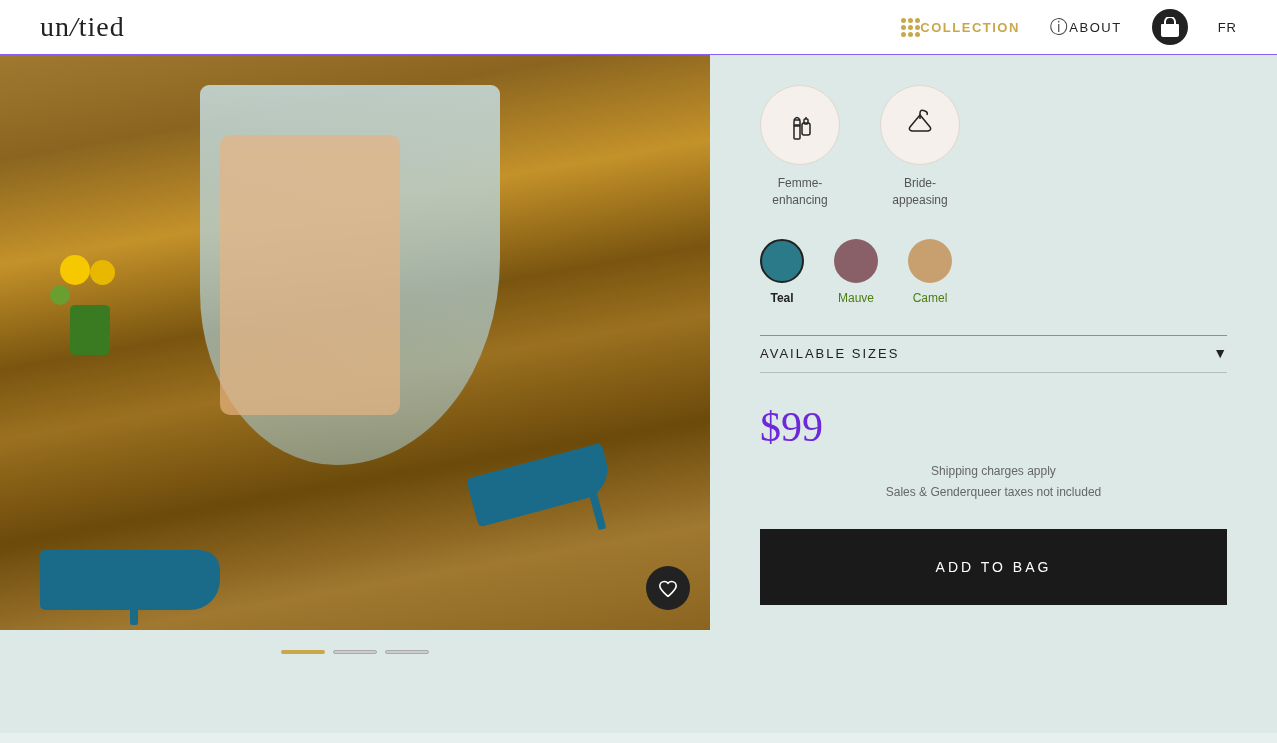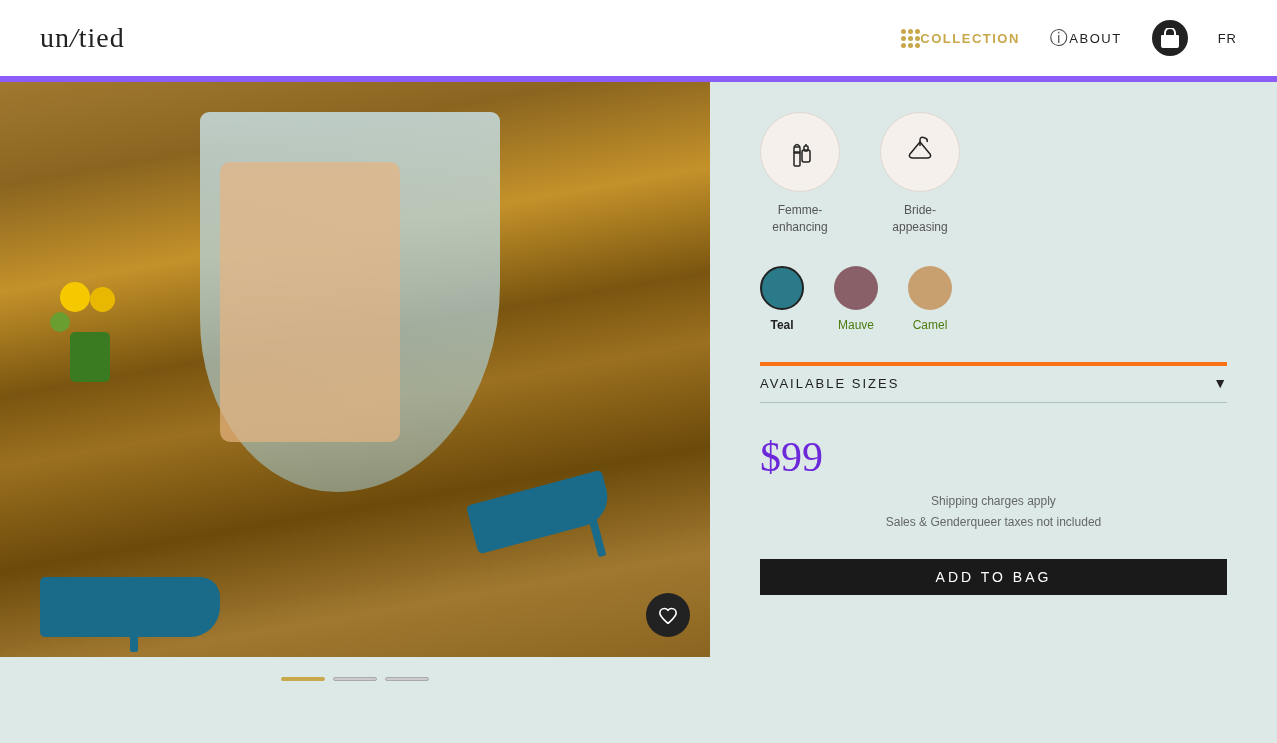--- a/index.html
+++ b/index.html
@@ -1,26 +1,26 @@
 <!DOCTYPE html>
 <html><head>
   <meta charset="utf-8">
   <style>
     * { box-sizing: border-box; margin: 0; padding: 0; }
     body { font-family: 'Georgia', serif; background: #e8f0ef; width: 1277px; min-height: 743px; overflow-x: hidden; }
 
     
     .header {
       background: #fff;
-      height: 82px;
+      height: 55px;
       display: flex;
       align-items: center;
       justify-content: space-between;
       padding: 10px 40px;
-      border-bottom: 6px solid #8b5cf6;
+      border-bottom: 1px solid #8b5cf6;
     }
     .logo {
       font-size: 28px;
       font-weight: 400;
       color: #222;
       letter-spacing: 1px;
       font-family: 'Georgia', serif;
     }
     .logo span.slash {
       font-style: italic;
@@ -193,21 +193,21 @@
     .color-label.selected { font-weight: 700; color: #222; }
 
     
     .sizes-row {
       width: 100%;
       display: flex;
       align-items: center;
       justify-content: space-between;
       padding: 10px 0;
       margin-bottom: 10px;
-      border-top: 4px solid #f97316;
+      border-top: 1px solid #f97316;
       border-bottom: 1px solid #b0c0be;
       cursor: pointer;
     }
     .sizes-label {
       font-size: 13px;
       letter-spacing: 2px;
       color: #222;
       font-family: Arial, sans-serif;
     }
     .sizes-arrow { font-size: 14px; color: #222; }
@@ -229,21 +229,21 @@
       line-height: 1.8;
       margin-bottom: 25px;
     }
 
     
     .add-to-bag-btn {
       width: 100%;
       background: #1a1a1a;
       color: #fff;
       border: none;
-      padding: 10px 0;
+      padding: 30px 0;
       font-size: 14px;
       letter-spacing: 3px;
       cursor: pointer;
       font-family: Arial, sans-serif;
       font-weight: 400;
       text-transform: uppercase;
     }
   </style>
 </head>
 <body>

